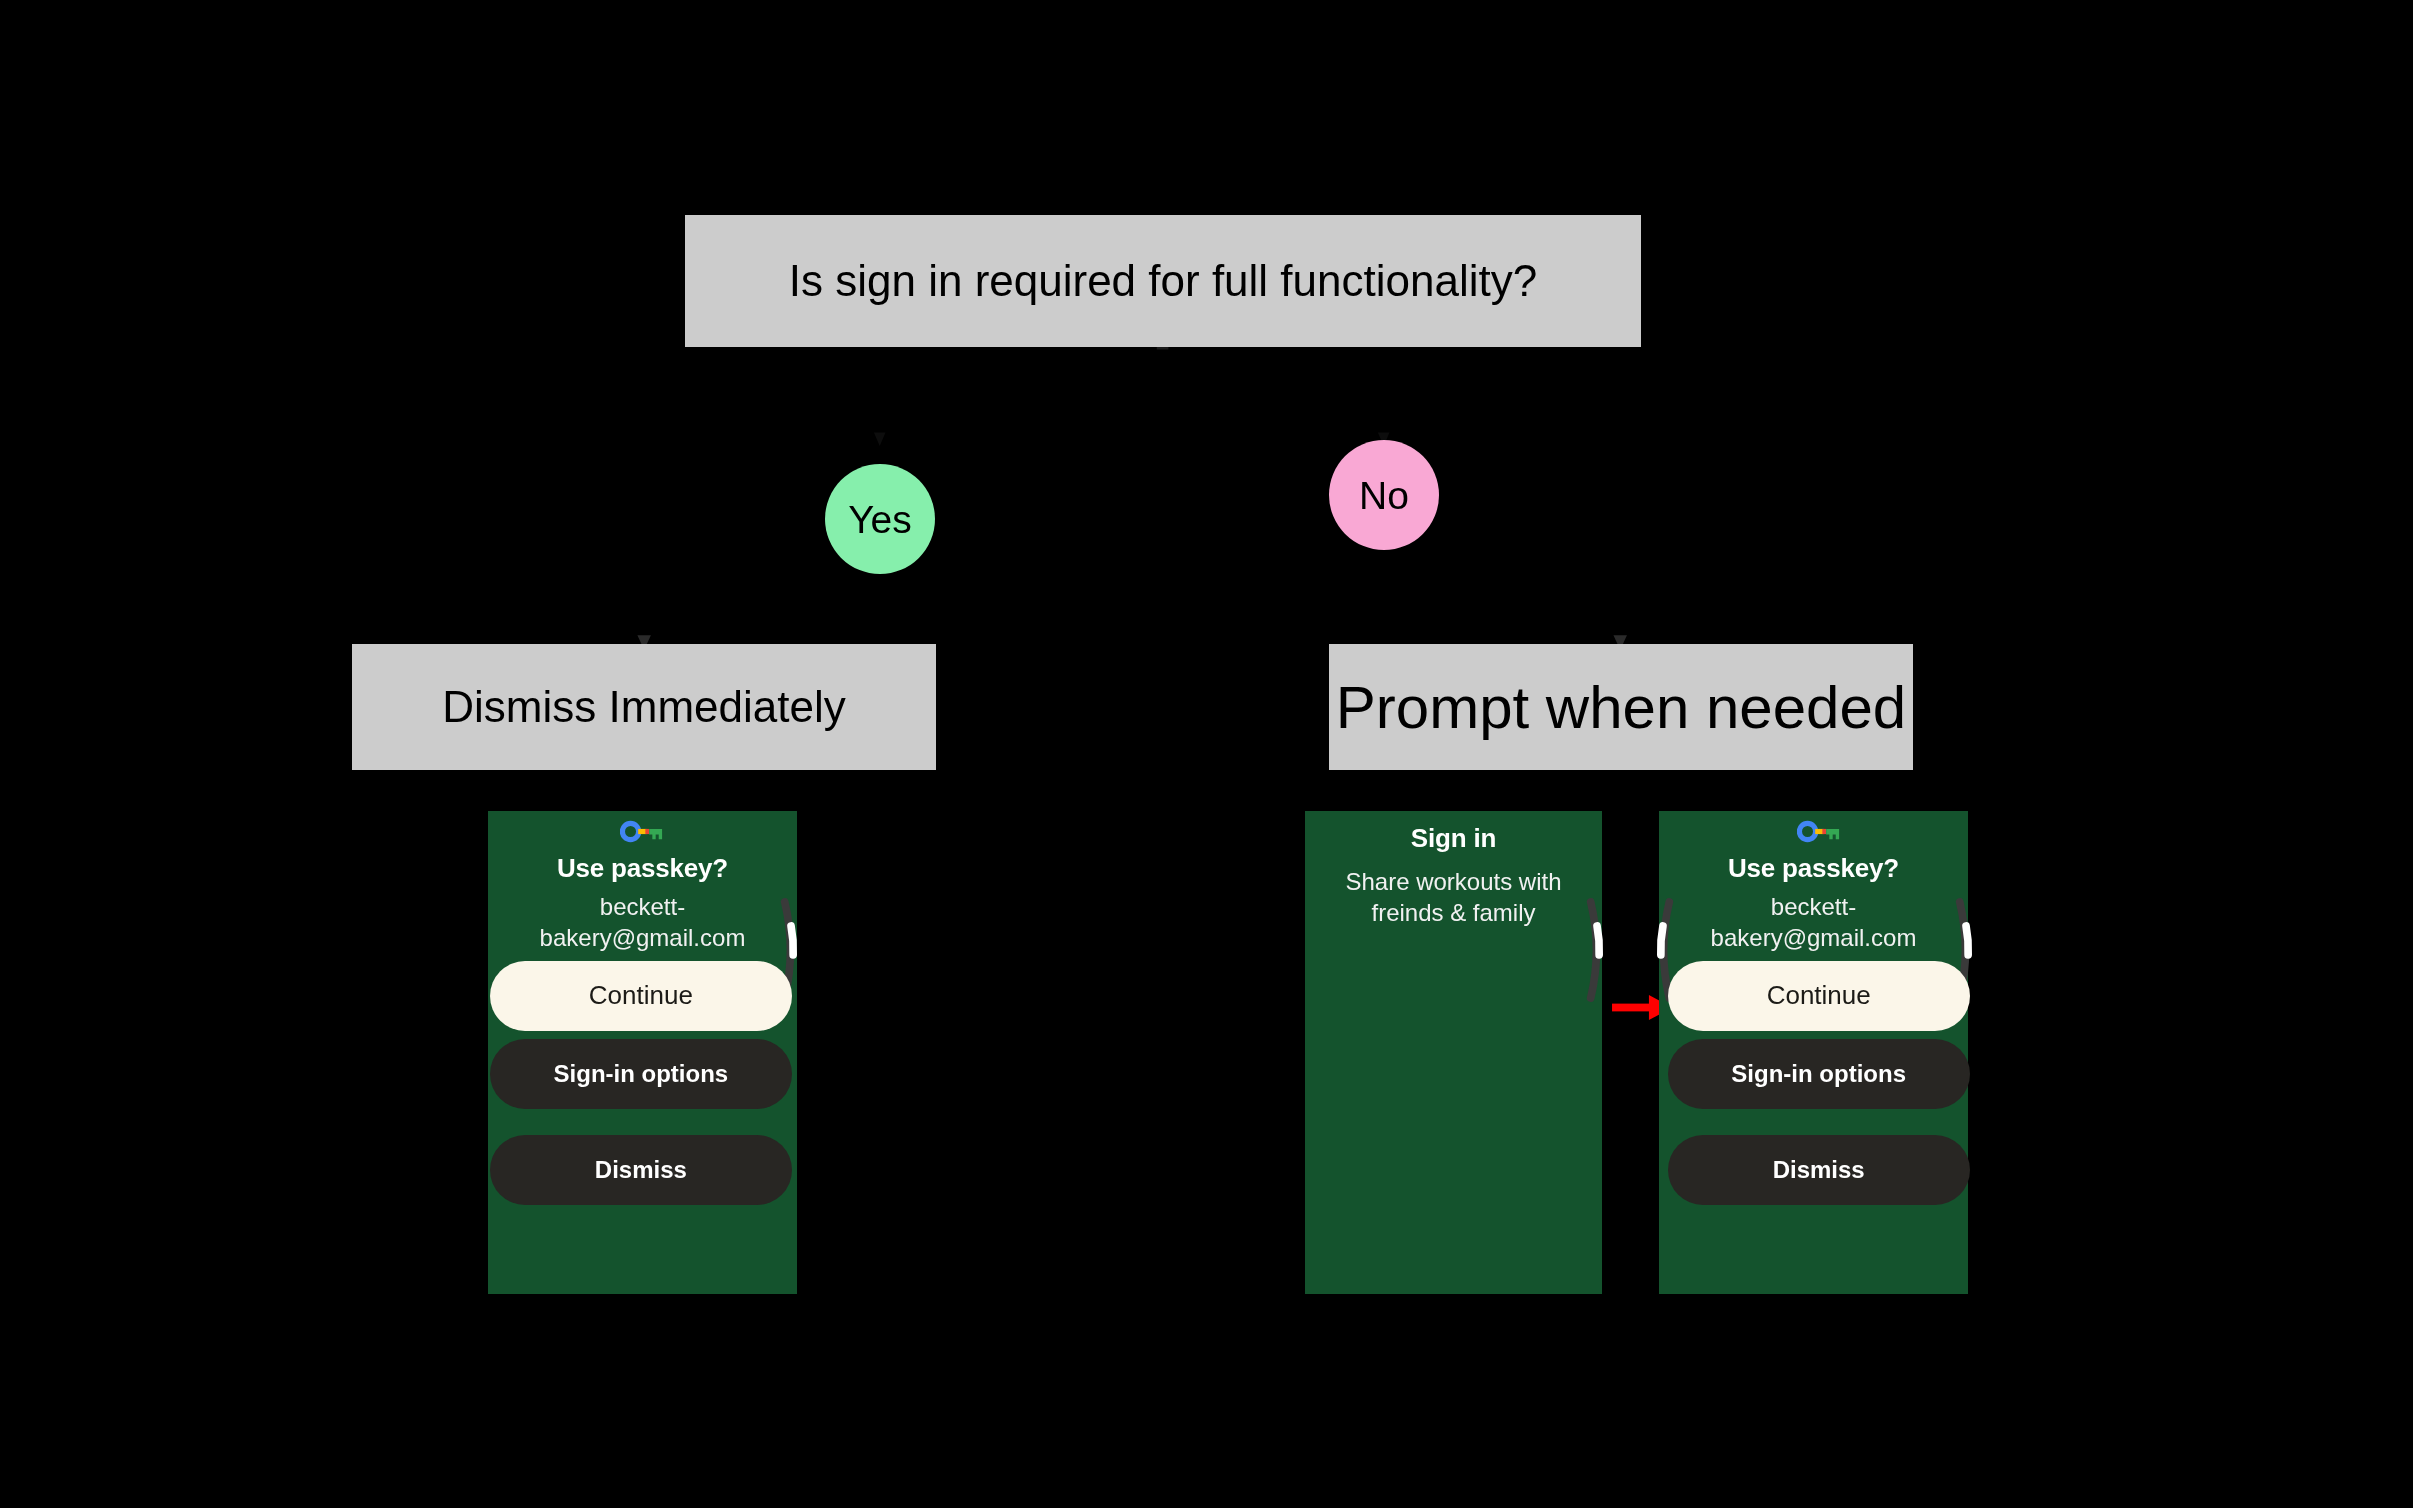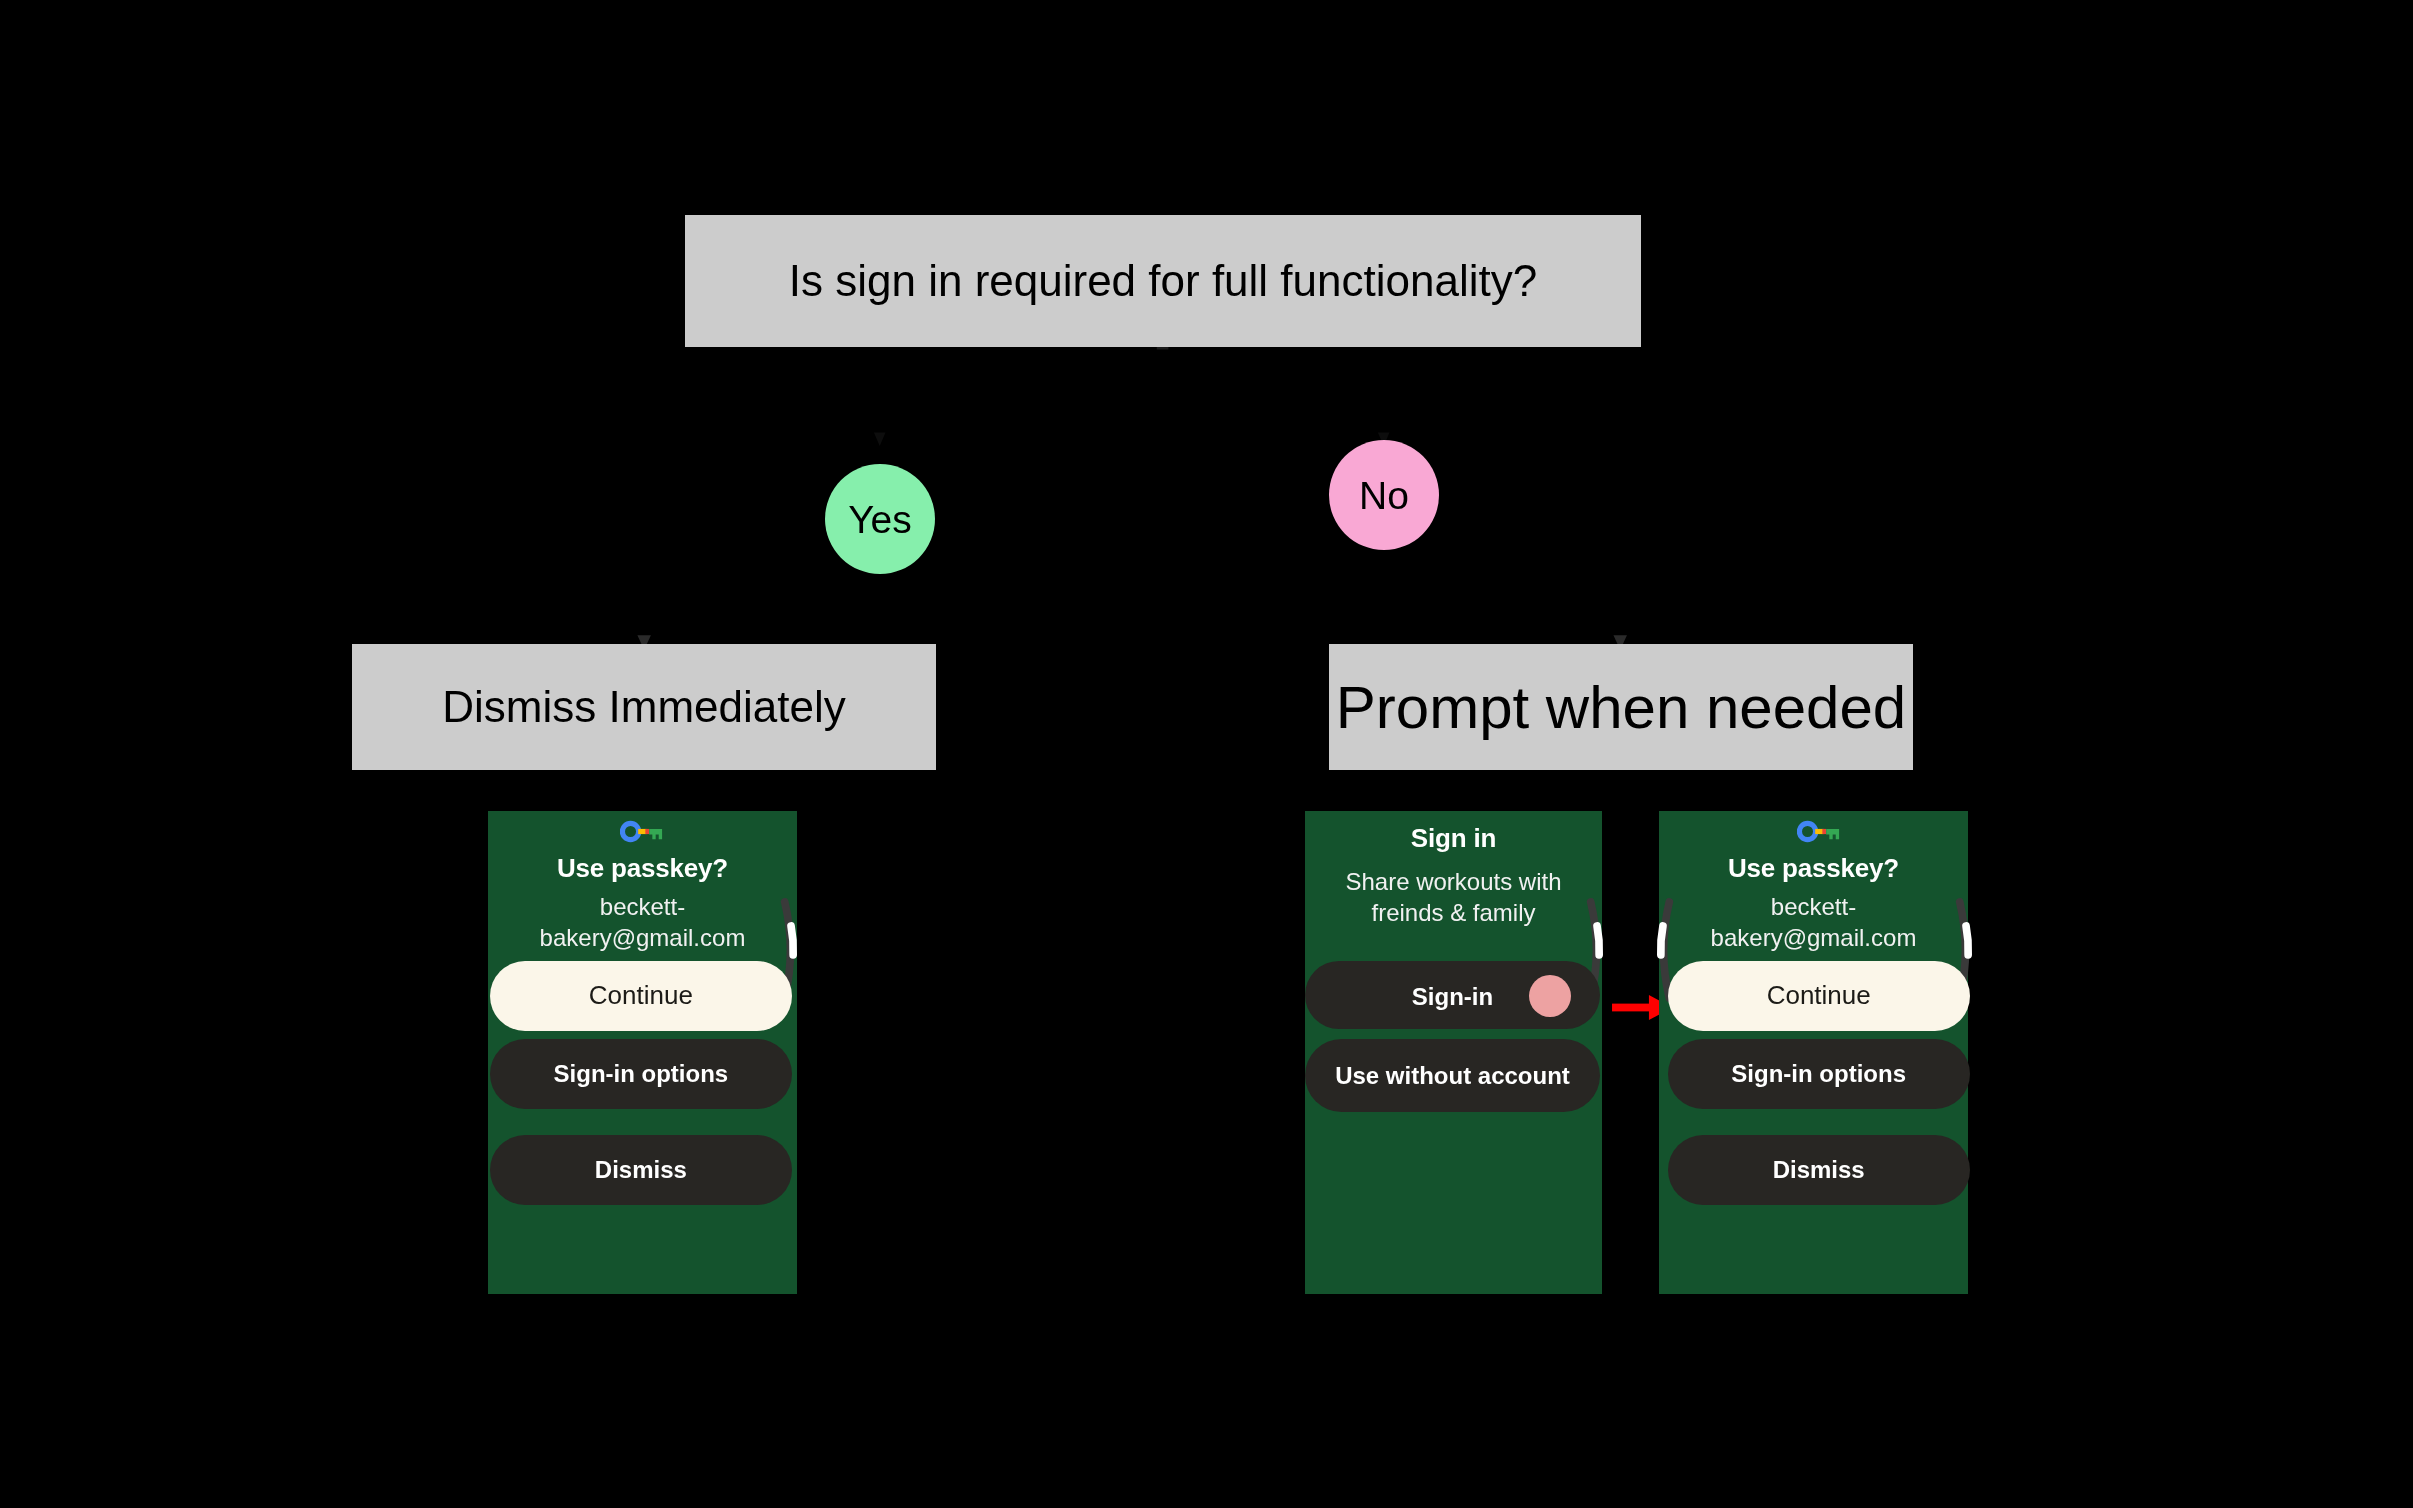--- a/index.html
+++ b/index.html
@@ -230,26 +230,21 @@
   <div class="watch-title" style="top:11.6px;">Sign in</div>
 
   <div class="watch-sub" style="top:56px;">Share workouts with</div>
   <div class="watch-sub" style="top:87px;">freinds &amp; family</div>
 
   <svg class="scroll-arc" style="left:278px; top:87px;" viewBox="0 0 26 108">
     <path d="M8 4 Q20 54 8 104" stroke="#3a3a3a" stroke-width="8" fill="none" stroke-linecap="round"></path>
     <path d="M14.6 29 Q17.5 44 16.8 59" stroke="#ffffff" stroke-width="8" fill="none" stroke-linecap="round"></path>
   </svg>
 
-  <div class="watch-btn btn-tonal" style="left:0px; top:150px; width:295px; height:68px;">
-    <span style="position:absolute; left:0; right:0; top:21px; text-align:center;">Sign-in</span>
-    <span class="pink-dot" style="left:224px; top:13.5px;"></span>
-  </div>
-
-  <div class="watch-btn btn-tonal" style="left:0px; top:228px; width:295px; height:73px;">Use without account</div>
+
 </div>
 
 <svg id="red-arrow" viewBox="0 0 70 34">
   <rect x="0" y="13" width="44" height="8" fill="#ff0000"></rect>
   <polygon points="38,4 62,17 38,30" fill="#ff0000"></polygon>
 </svg>
 
 <div class="watch-screen" style="left:1659px; top:811px; width:309px; height:483px;">
 
   <svg class="passkey-icon" style="left:138px; top:8.7px;" viewBox="0 0 46 24">

